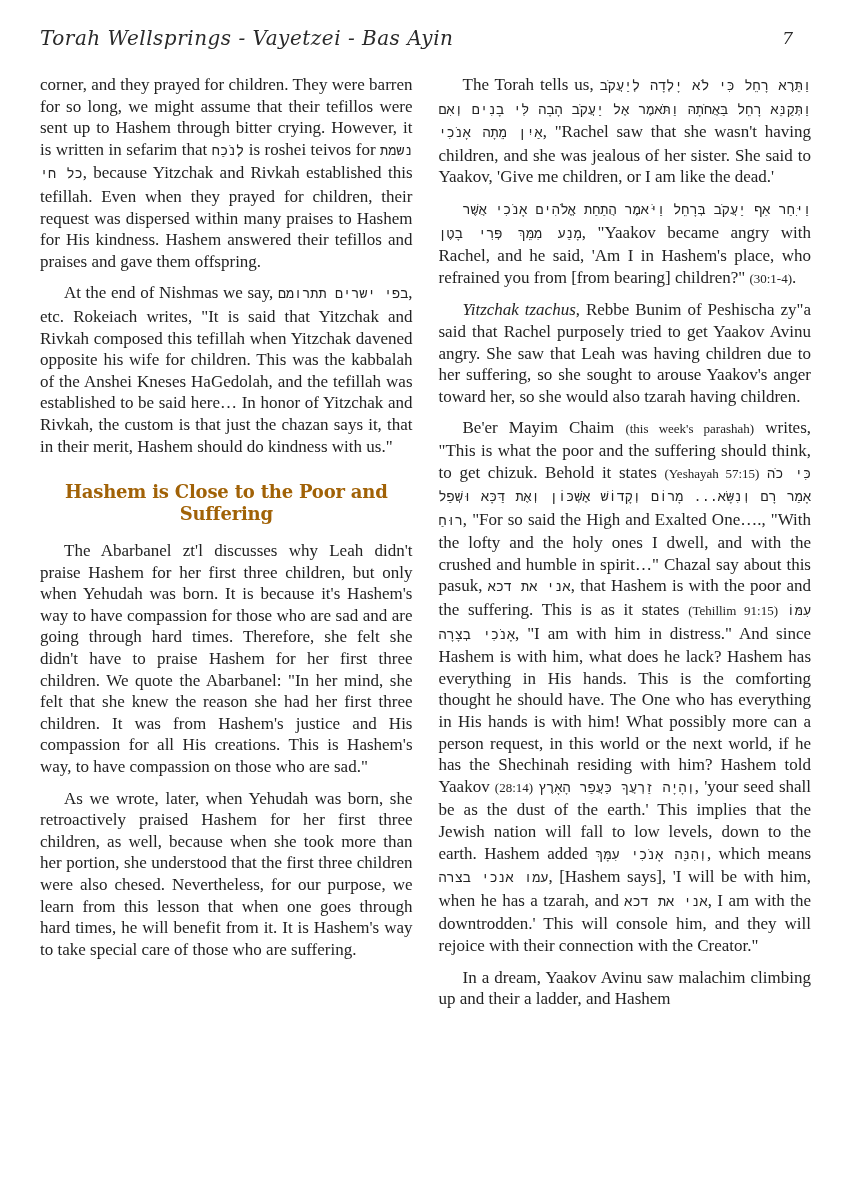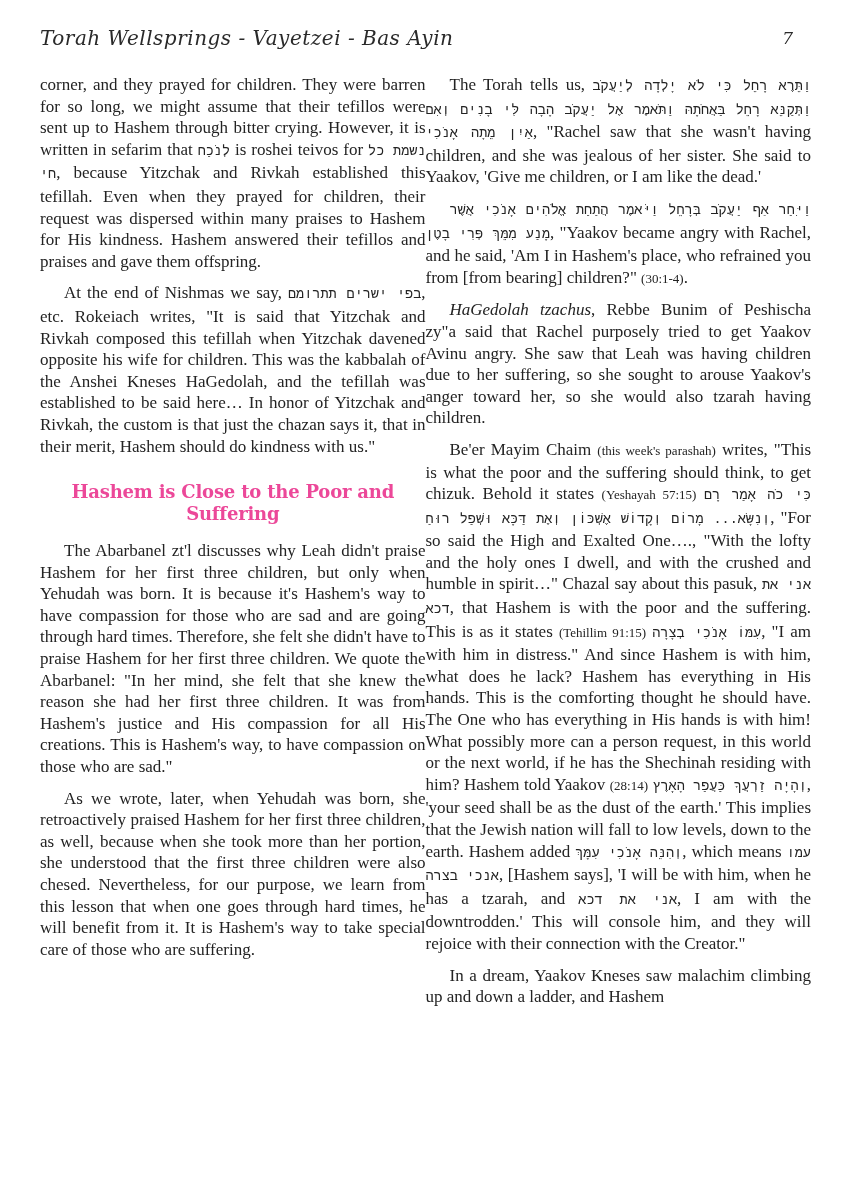--- a/index.html
+++ b/index.html
@@ -37,20 +37,21 @@
     position: absolute;
     right: 18px;
     top: 2px;
     font-family: "DejaVu Serif", serif;
     font-style: italic;
     font-size: 17px;
     color: #2a2a2a;
   }
   .columns {
     display: flex;
+    gap: 26px;
     align-items: flex-start;
   }
   .column {
     flex: 1 1 0;
     min-width: 0;
     text-align: justify;
     font-size: 17px;
     line-height: 21.6px;
     color: #232323;
   }
@@ -60,21 +61,21 @@
   .para.indent {
     text-indent: 24px;
   }
   .section-heading {
     font-family: "DejaVu Serif", serif;
     font-weight: bold;
     font-size: 18px;
     line-height: 22px;
     text-align: center;
     margin: 24px 0 15px 0;
-    color: #ec4899;
+    color: #a16207;
     letter-spacing: -0.2px;
   }
   .seg-en { }
   .seg-he {
     font-family: Liberation Mono, monospace;
     font-size: 13.5px;
     unicode-bidi: embed;
   }
   .seg-ref {
     font-size: 13px;
@@ -96,18 +97,18 @@
     <section class="column">
         <p class="para"><span class="seg-en">corner, and they prayed for children. They were barren for so long, we might assume that their tefillos were sent up to Hashem through bitter crying. However, it is written in sefarim that </span><span class="seg-he" dir="rtl">לְנֹכַח</span><span class="seg-en"> is roshei teivos for </span><span class="seg-he" dir="rtl">נשמת כל חי</span><span class="seg-en">, because Yitzchak and Rivkah established this tefillah. Even when they prayed for children, their request was dispersed within many praises to Hashem for His kindness. Hashem answered their tefillos and praises and gave them offspring.</span></p>
         <p class="para indent"><span class="seg-en">At the end of Nishmas we say, </span><span class="seg-he" dir="rtl">בפי ישרים תתרומם</span><span class="seg-en">, etc. Rokeiach writes, "It is said that Yitzchak and Rivkah composed this tefillah when Yitzchak davened opposite his wife for children. This was the kabbalah of the Anshei Kneses HaGedolah, and the tefillah was established to be said here… In honor of Yitzchak and Rivkah, the custom is that just the chazan says it, that in their merit, Hashem should do kindness with us."</span></p>
         <h2 class="section-heading">Hashem is Close to the Poor and Suffering</h2>
         <p class="para indent"><span class="seg-en">The Abarbanel zt'l discusses why Leah didn't praise Hashem for her first three children, but only when Yehudah was born. It is because it's Hashem's way to have compassion for those who are sad and are going through hard times. Therefore, she felt she didn't have to praise Hashem for her first three children. We quote the Abarbanel: "In her mind, she felt that she knew the reason she had her first three children. It was from Hashem's justice and His compassion for all His creations. This is Hashem's way, to have compassion on those who are sad."</span></p>
         <p class="para indent"><span class="seg-en">As we wrote, later, when Yehudah was born, she retroactively praised Hashem for her first three children, as well, because when she took more than her portion, she understood that the first three children were also chesed. Nevertheless, for our purpose, we learn from this lesson that when one goes through hard times, he will benefit from it. It is Hashem's way to take special care of those who are suffering.</span></p>
       </section>
     <section class="column">
         <p class="para indent"><span class="seg-en">The Torah tells us, </span><span class="seg-he" dir="rtl">וַתֵּרֶא רָחֵל כִּי לֹא יָלְדָה לְיַעֲקֹב וַתְּקַנֵּא רָחֵל בַּאֲחֹתָהּ וַתֹּאמֶר אֶל יַעֲקֹב הָבָה לִּי בָנִים וְאִם אַיִן מֵתָה אָנֹכִי</span><span class="seg-en">, "Rachel saw that she wasn't having children, and she was jealous of her sister. She said to Yaakov, 'Give me children, or I am like the dead.'</span></p>
         <p class="para indent"><span class="seg-he" dir="rtl">וַיִּחַר אַף יַעֲקֹב בְּרָחֵל וַיֹּאמֶר הֲתַחַת אֱלֹהִים אָנֹכִי אֲשֶׁר מָנַע מִמֵּךְ פְּרִי בָטֶן</span><span class="seg-en">, "Yaakov became angry with Rachel, and he said, 'Am I in Hashem's place, who refrained you from [from bearing] children?" </span><span class="seg-ref">(30:1-4)</span><span class="seg-en">.</span></p>
-        <p class="para indent"><span class="seg-italic">HaGedolah tzachus</span><span class="seg-en">, Rebbe Bunim of Peshischa zy"a said that Rachel purposely tried to get Yaakov Avinu angry. She saw that Leah was having children due to her suffering, so she sought to arouse Yaakov's anger toward her, so she would also tzarah having children.</span></p>
+        <p class="para indent"><span class="seg-italic">Yitzchak tzachus</span><span class="seg-en">, Rebbe Bunim of Peshischa zy"a said that Rachel purposely tried to get Yaakov Avinu angry. She saw that Leah was having children due to her suffering, so she sought to arouse Yaakov's anger toward her, so she would also tzarah having children.</span></p>
         <p class="para indent"><span class="seg-en">Be'er Mayim Chaim </span><span class="seg-ref">(this week's parashah)</span><span class="seg-en"> writes, "This is what the poor and the suffering should think, to get chizuk. Behold it states </span><span class="seg-ref">(Yeshayah 57:15)</span><span class="seg-en"> </span><span class="seg-he" dir="rtl">כִּי כֹה אָמַר רָם וְנִשָּׂא... מָרוֹם וְקָדוֹשׁ אֶשְׁכּוֹן וְאֶת דַּכָּא וּשְׁפַל רוּחַ</span><span class="seg-en">, "For so said the High and Exalted One…., "With the lofty and the holy ones I dwell, and with the crushed and humble in spirit…" Chazal say about this pasuk, </span><span class="seg-he" dir="rtl">אני את דכא</span><span class="seg-en">, that Hashem is with the poor and the suffering. This is as it states </span><span class="seg-ref">(Tehillim 91:15)</span><span class="seg-en"> </span><span class="seg-he" dir="rtl">עִמּוֹ אָנֹכִי בְצָרָה</span><span class="seg-en">, "I am with him in distress." And since Hashem is with him, what does he lack? Hashem has everything in His hands. This is the comforting thought he should have. The One who has everything in His hands is with him! What possibly more can a person request, in this world or the next world, if he has the Shechinah residing with him? Hashem told Yaakov </span><span class="seg-ref">(28:14)</span><span class="seg-en"> </span><span class="seg-he" dir="rtl">וְהָיָה זַרְעֲךָ כַּעֲפַר הָאָרֶץ</span><span class="seg-en">, 'your seed shall be as the dust of the earth.' This implies that the Jewish nation will fall to low levels, down to the earth. Hashem added </span><span class="seg-he" dir="rtl">וְהִנֵּה אָנֹכִי עִמָּךְ</span><span class="seg-en">, which means </span><span class="seg-he" dir="rtl">עמו אנכי בצרה</span><span class="seg-en">, [Hashem says], 'I will be with him, when he has a tzarah, and </span><span class="seg-he" dir="rtl">אני את דכא</span><span class="seg-en">, I am with the downtrodden.' This will console him, and they will rejoice with their connection with the Creator."</span></p>
-        <p class="para indent"><span class="seg-en">In a dream, Yaakov Kneses saw malachim climbing up and down a ladder, and Hashem</span></p>
+        <p class="para indent"><span class="seg-en">In a dream, Yaakov Avinu saw malachim climbing up and their a ladder, and Hashem</span></p>
       </section>
   </main>
 </div>
 
 </body></html>

